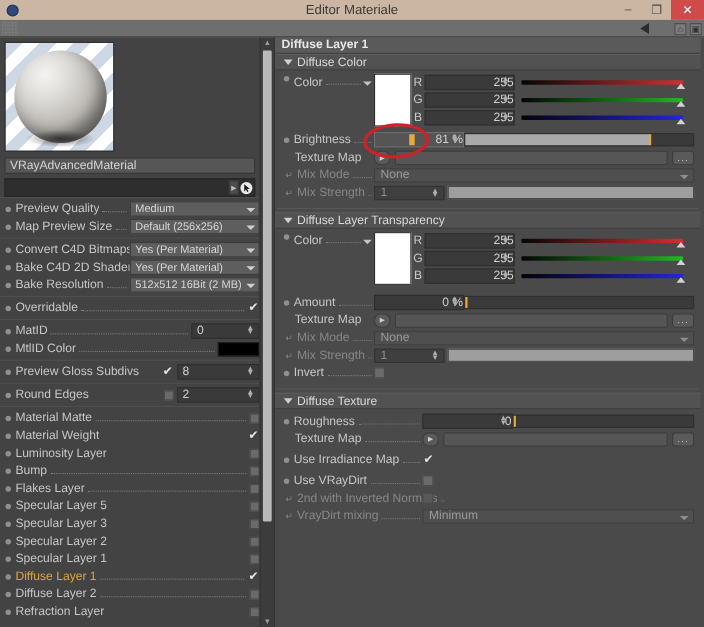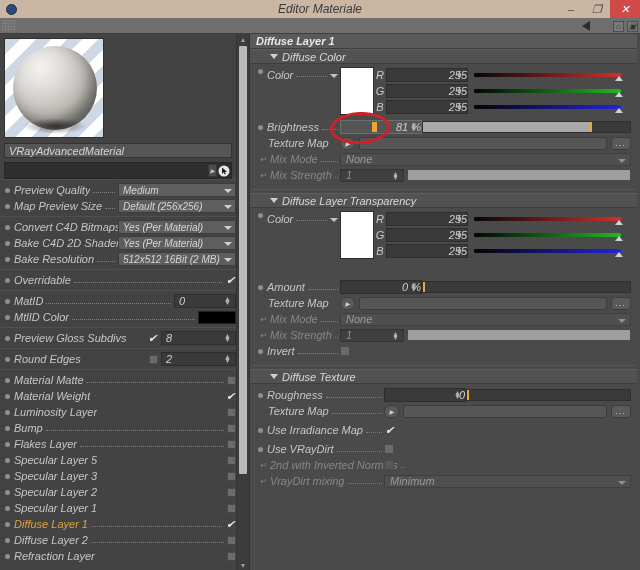--- a/index.html
+++ b/index.html
@@ -3,21 +3,21 @@
 <meta charset="utf-8">
 <style>
   * { box-sizing: border-box; margin:0; padding:0; }
   html,body{ background:#2b2b2b; }
   body{
     width:640px; height:570px; overflow:hidden;
     font-family:"Liberation Sans", sans-serif;
     font-size:11px; color:#c8c8c8;
     -webkit-font-smoothing:antialiased;
   }
-  #app{ position:relative; width:640px; height:570px; background:#fef9c3;font-style:italic; }
+  #app{ position:relative; width:640px; height:570px; background:#fef9c3; }
 
   
   .titlebar{ position:relative; height:18px; background:#cbb6a3; display:flex; align-items:center; }
   .tb-logo{ width:18px; height:14px; margin-left:2px; display:flex; align-items:center; justify-content:center; }
   .tb-logo .orb{ width:11px;height:11px;border-radius:50%;background:#2d4a7a;border:1px solid #18304f; }
   .tb-title{ position:absolute; left:0; right:0; text-align:center; font-size:12px; color:#3a3a3a; line-height:18px; }
   .tb-btns{ position:absolute; right:0; top:0; height:18px; display:flex; }
   .tb-btn{ width:26px; height:18px; display:flex; align-items:center; justify-content:center;
            color:#4a4a4a; font-size:11px; }
   .tb-btn.close{ background:#d04a4a; color:#fff; width:30px; }
@@ -79,21 +79,21 @@
   .spin{ position:absolute; right:4px; top:2px; font-size:7px; line-height:4px; color:#aeaeae; }
   .chk{ width:9px;height:9px;background:#6a6a6a;border:1px solid #4a4a4a; flex:none; }
   .chkon{ width:11px;height:11px; display:flex; align-items:center; justify-content:center;
     color:#e8e8e8; font-size:11px; line-height:10px; flex:none; }
   .swatch{ width:38px; height:13px; background:#000; border:1px solid #222; flex:none; }
 
   
   .hdr{ height:15px; background:#5a5a5a; border-bottom:1px solid #3e3e3e;
         display:flex; align-items:center; padding-left:6px; font-weight:bold; font-size:11px; color:#e8e8e8;}
   .sect{ height:15px; background:#525252; border-top:1px solid #5d5d5d; border-bottom:1px solid #3e3e3e;
-         display:flex; align-items:center; padding-left:20px; font-size:11px; color:#d8d8d8; }
+         display:flex; align-items:center; padding-left:8px; font-size:11px; color:#d8d8d8; }
   .sect .tw{ width:0;height:0;border-left:4px solid transparent;border-right:4px solid transparent;
              border-top:5px solid #cfcfcf; margin-right:4px; }
   .rpad{ padding:3px 6px 3px 4px; }
   .rrow{ display:flex; align-items:center; height:16px; }
   .rlbl{ display:flex; align-items:center; width:86px; flex:none; padding-left:4px; }
   .rlbl .t{ font-size:11px; color:#c6c6c6; white-space:nowrap; }
   .rlbl.dis .t{ color:#878787;text-align:center; }
   .rlbl .df{ flex:1; border-bottom:1px dotted #7a7a7a; margin:0 2px 3px 3px; height:8px; min-width:3px;}
   .colorbox{ width:34px; height:48px; background:#fff; border:1px solid #2e2e2e; flex:none; }
   .chan{ width:12px; text-align:center; font-size:11px; color:#c9c9c9; flex:none; }
@@ -508,21 +508,21 @@
                   <span class="spin">▲<br>▼</span>
                 </div>
                 <div class="track">
                   <div class="bar" style="background:linear-gradient(90deg,#040408,#2323e0);"></div>
                     <div class="knob"></div>
                 </div>
               </div>
             </div>
           </div>
 
-          <div class="rrow" style="margin-top:18px;">
+          <div class="rrow" style="margin-top:6px;">
             <div class="rlbl">
               <span class="bullet"></span>
               <span class="t">Amount</span>
               <span class="df"></span>
             </div>
             <div class="cnum">
               <span>0 %</span>
               <span class="spin">▲<br>▼</span>
             </div>
             <div class="sldwrap" id="amount-slider">

